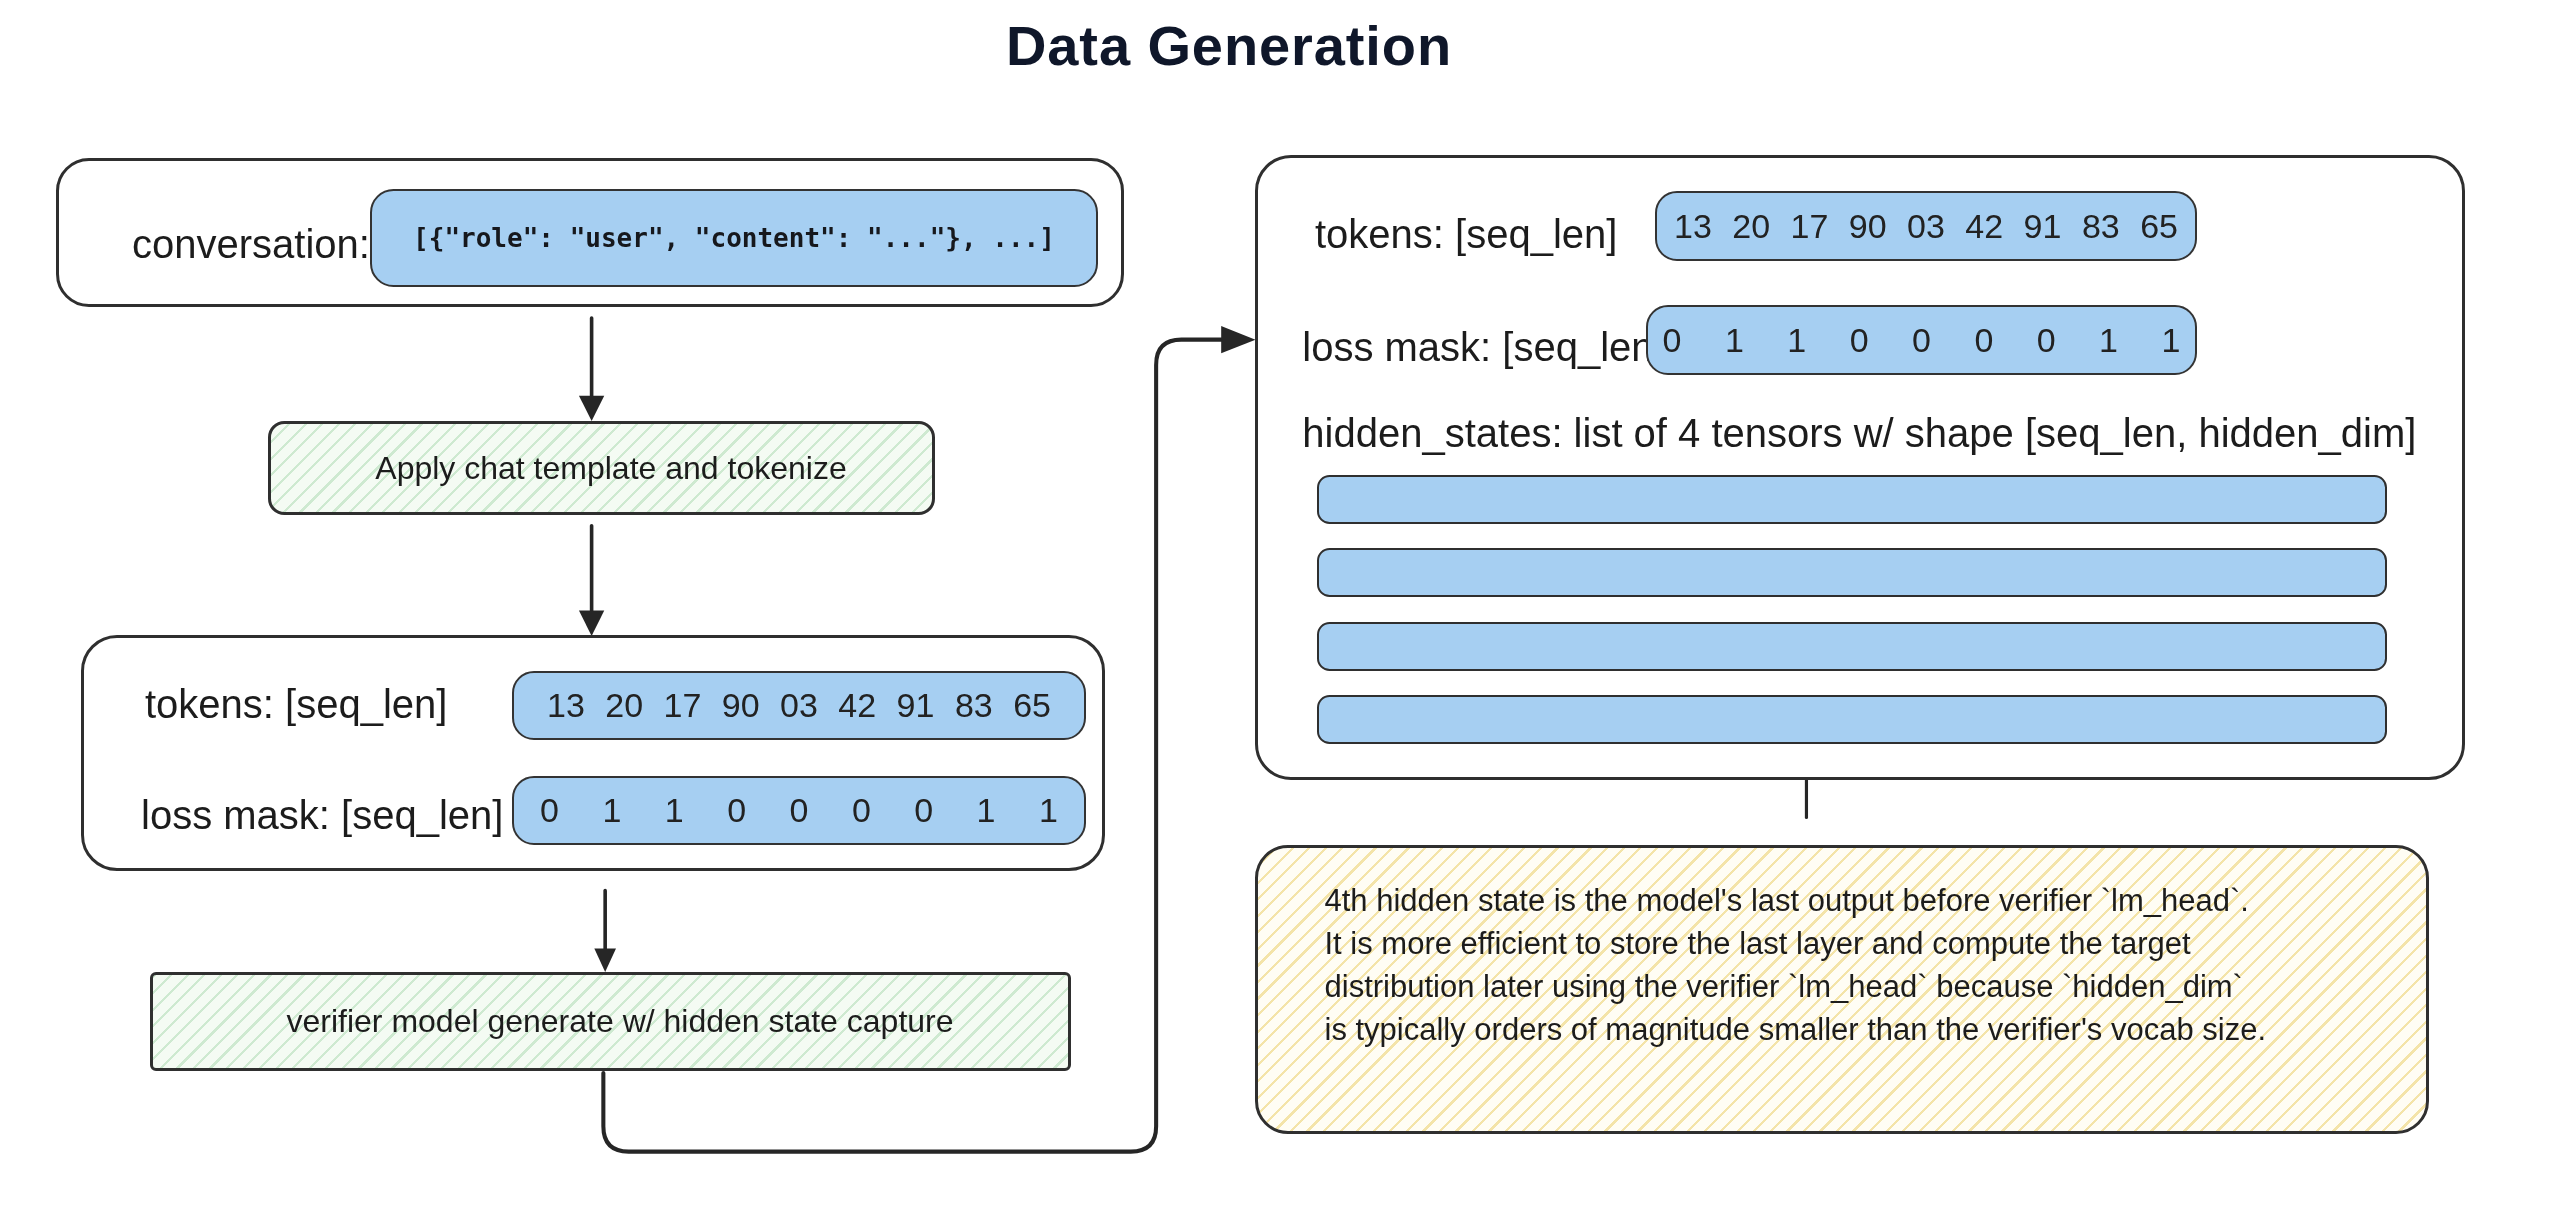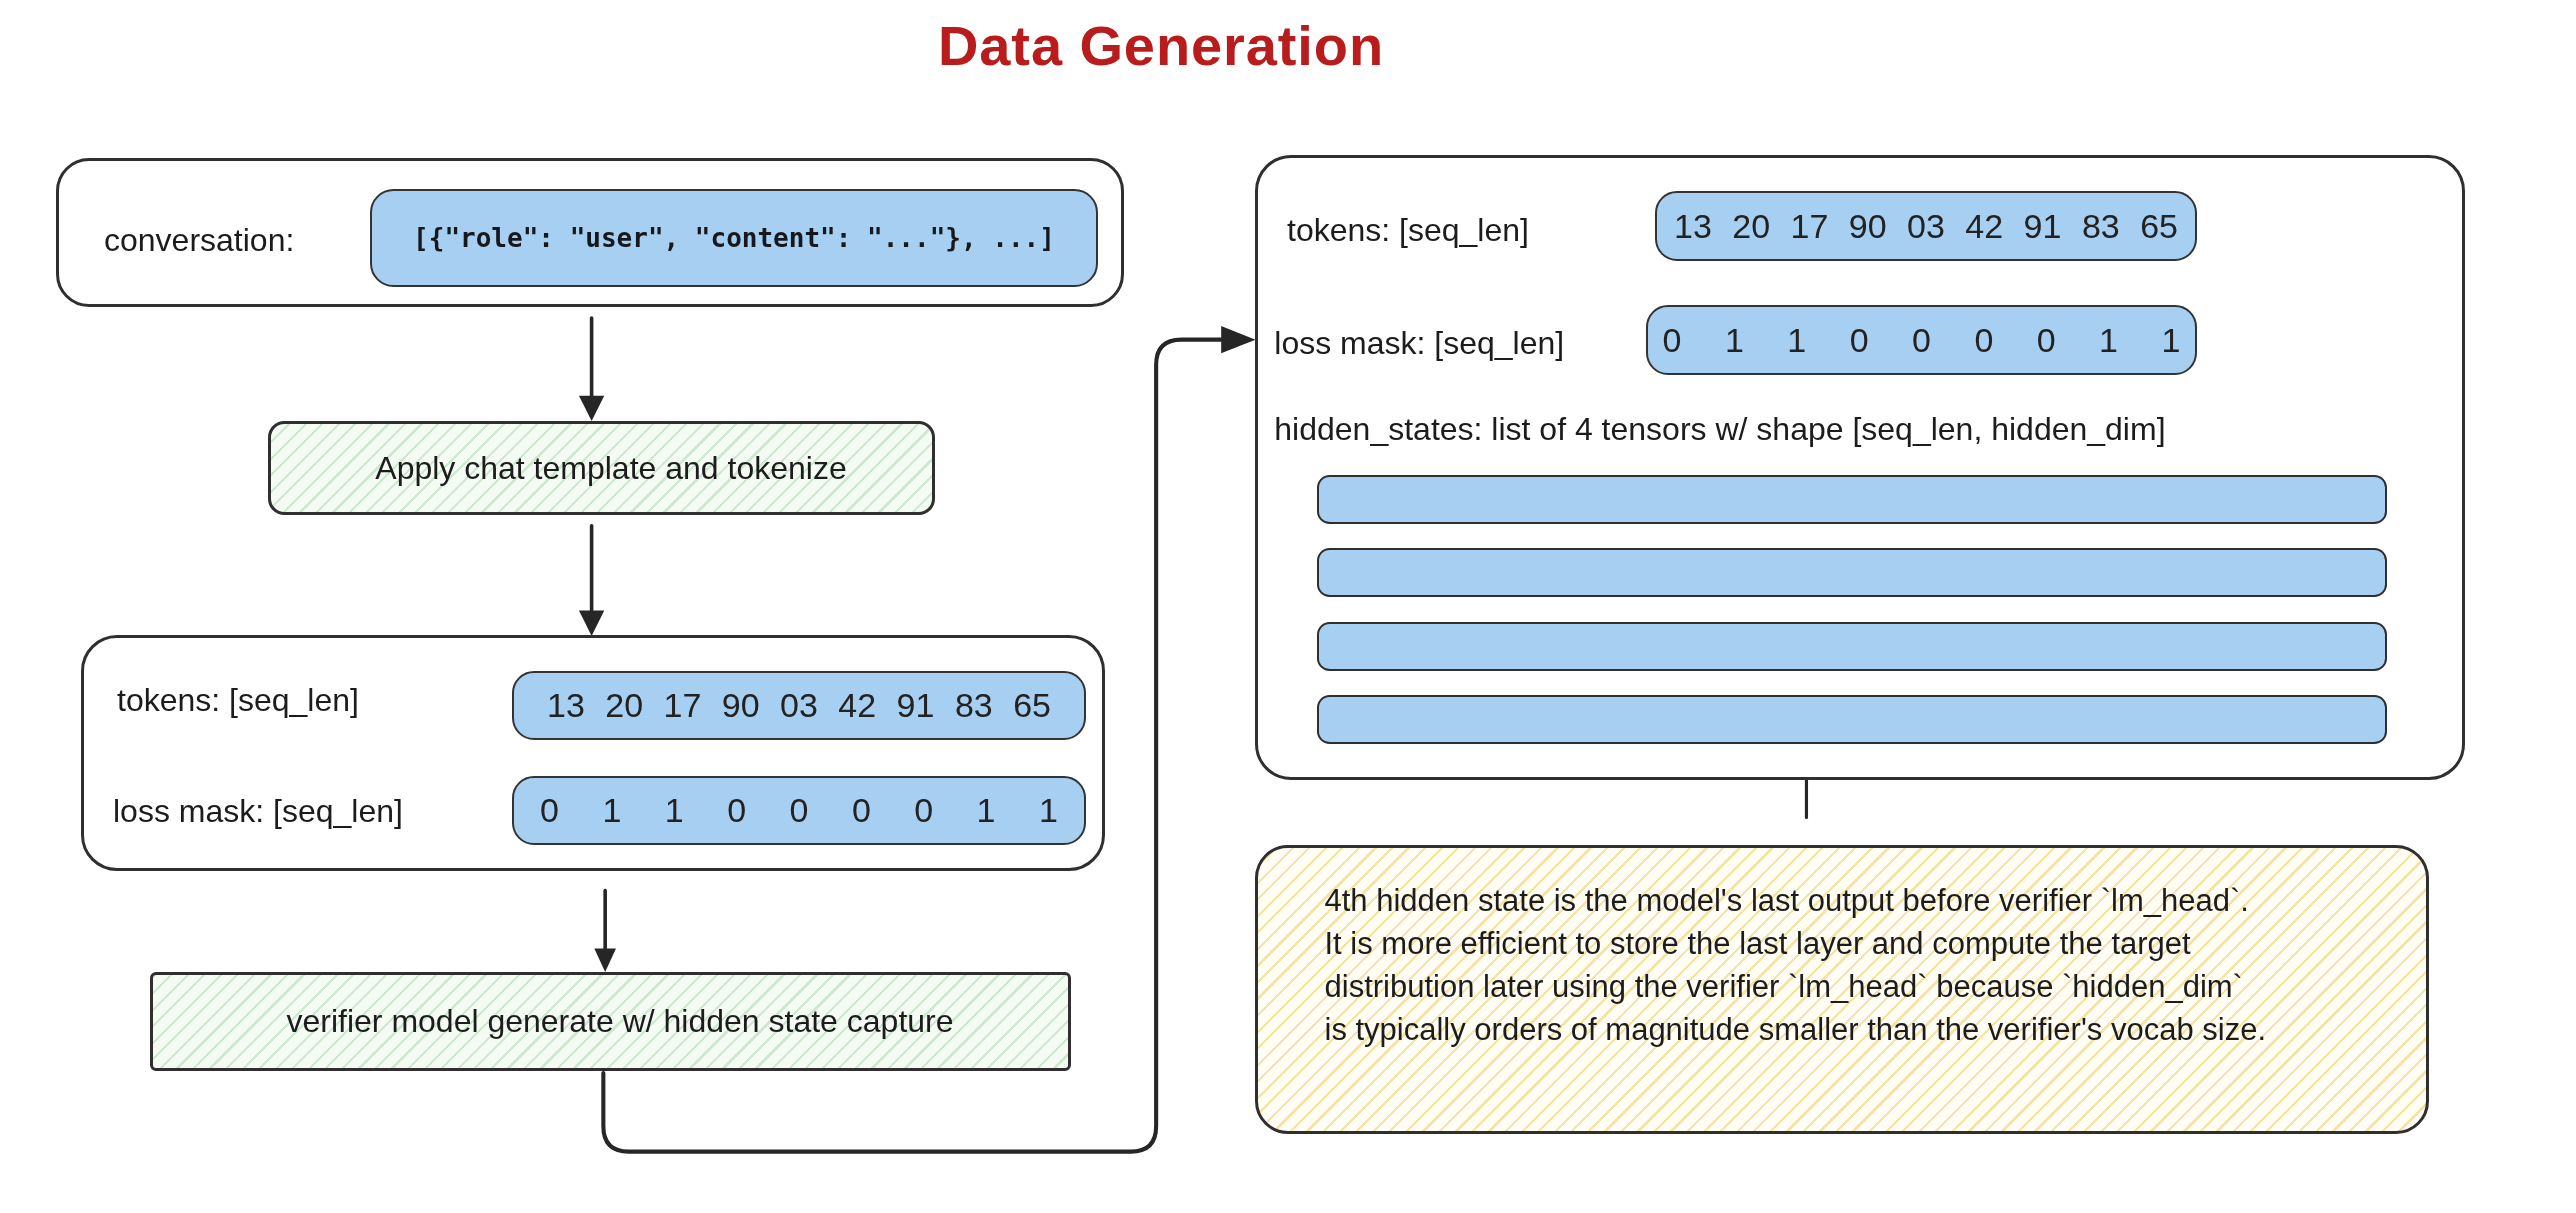--- a/index.html
+++ b/index.html
@@ -1,37 +1,37 @@
 <!DOCTYPE html>
 <html style="font-size:14.5px"><head>
 <meta charset="utf-8">
 <style>
   html,body{margin:0;padding:0;background:#ffffff;}
   .canvas{
     position:relative; width:2576px; height:1214px; overflow:hidden;
     background:#ffffff; font-family:"Liberation Sans", sans-serif; color:#1e1e1e;
   }
   .page-title{
-    position:absolute; top:12.6px; left:1161px; transform:translateX(-50%);
-    font-size:56px; font-weight:700; color:#b91c1c; letter-spacing:0.9px; white-space:nowrap;
+    position:absolute; top:12.6px; left:1229px; transform:translateX(-50%);
+    font-size:56px; font-weight:700; color:#0f172a; letter-spacing:0.9px; white-space:nowrap;
   }
   .box{ position:absolute; box-sizing:border-box; border:3.2px solid #2f2f2f; background:#ffffff; }
   .round-lg{ border-radius:36px; }
   .round-md{ border-radius:6px; }
   .hatch-green{
     background-color:#f4fbf3;
     background-image:repeating-linear-gradient(135deg, rgba(118,193,128,0.30) 0px, rgba(118,193,128,0.30) 2.3px, transparent 2.3px, transparent 11.7px);
     padding-left:19px;
   }
   .hatch-yellow{
     background-color:#fffdf4;
     background-image:repeating-linear-gradient(135deg, rgba(233,203,94,0.50) 0px, rgba(233,203,94,0.50) 2.3px, transparent 2.3px, transparent 11.7px);
   }
   .center-text{ display:flex; align-items:center; justify-content:center; }
-  .lbl{ position:absolute; font-size:32px; white-space:nowrap; color:#1c1c1c; }
+  .lbl{ position:absolute; font-size:40px; white-space:nowrap; color:#1c1c1c;margin-left:28px; }
   .proc-label{ font-size:32px; color:#1c1c1c; }
   .pill{
     position:absolute; box-sizing:border-box;
     background:#a6cff2; border:2.7px solid #333333; border-radius:22px;
     display:flex; align-items:center; justify-content:center;
   }
   .pill-digits{ font-size:34px; color:#222; white-space:pre; }
   .ws-sm{ word-spacing:11px; }
   .ws-lg{ word-spacing:34px; }
   .code-text{

